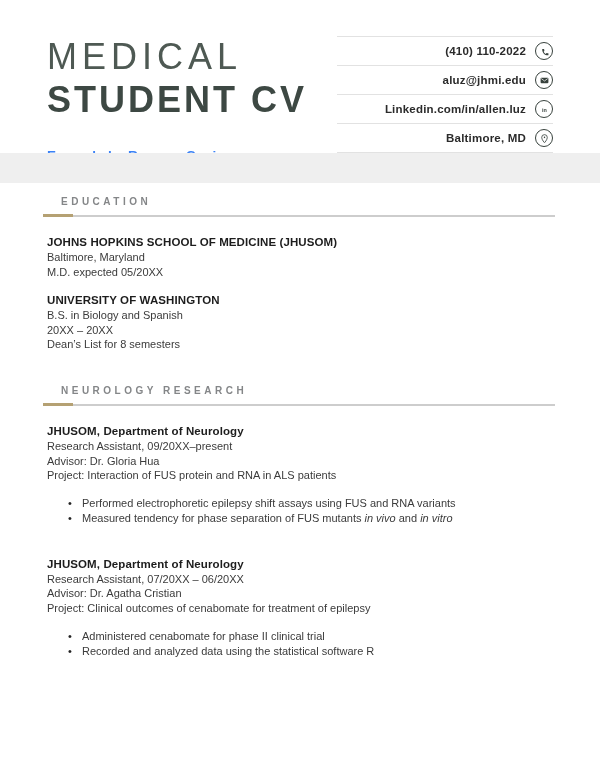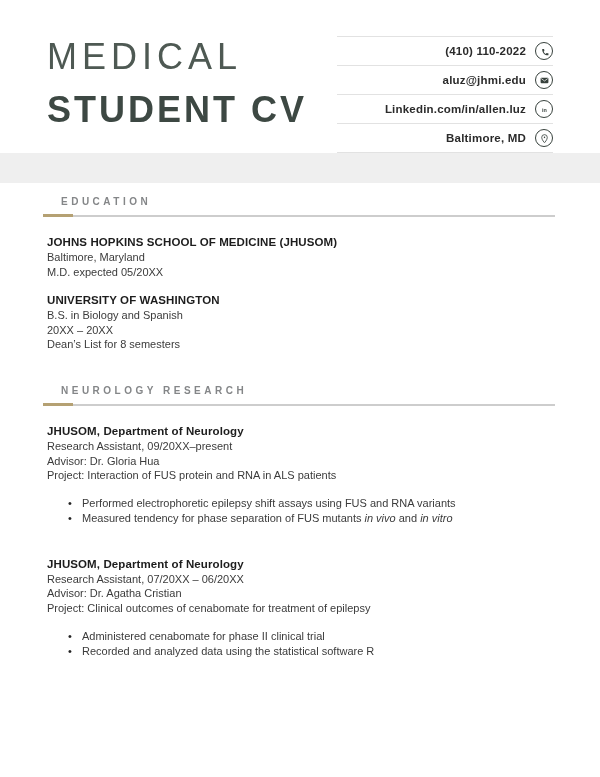--- a/index.html
+++ b/index.html
@@ -11,21 +11,21 @@
     overflow:hidden;
   }
   
   .title-block{position:absolute;left:47px;top:38px;}
   .t-medical{
     font-size:36px;font-weight:400;letter-spacing:5px;
     color:#4e5953;line-height:1.05;white-space:nowrap;
   }
   .t-student{
     font-size:36px;font-weight:800;letter-spacing:3px;
-    color:#3d4843;line-height:1.05;margin-top:15px;white-space:nowrap;
+    color:#3d4843;line-height:1.05;margin-top:5px;white-space:nowrap;
   }
   .t-sub{
     font-size:13.5px;font-weight:600;color:#3b82f6;margin-top:29px;
     letter-spacing:.2px;
   }
   .contact-block{
     position:absolute;left:337px;top:36px;width:216px;
     border-top:1px solid #e2e2e2;
   }
   .contact-row{

